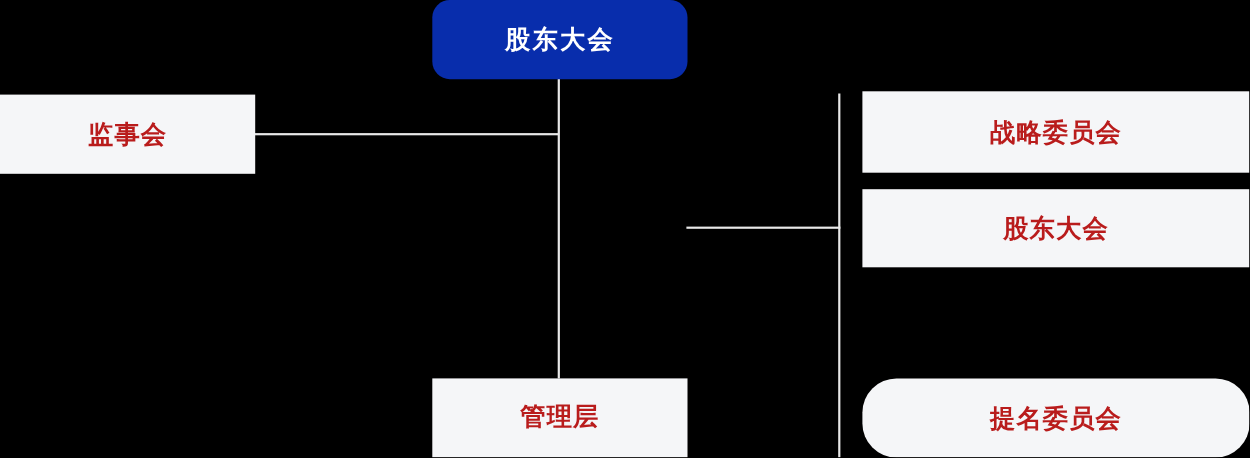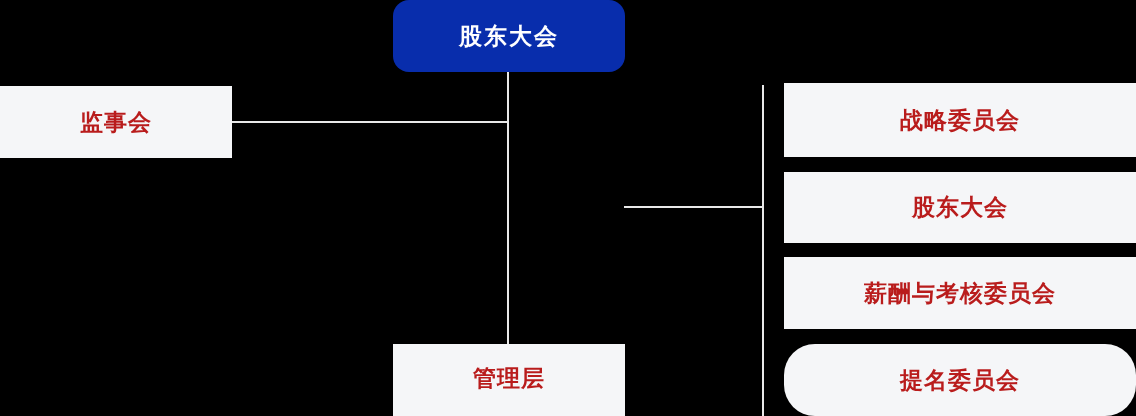--- a/index.html
+++ b/index.html
@@ -77,21 +77,18 @@
   </div>
 
   <div class="node n-com-1">
     <span>战略委员会</span>
   </div>
 
   <div class="node n-com-2">
     <span>股东大会</span>
   </div>
 
-  <div class="node n-com-3">
-    <span>薪酬与考核委员会</span>
-  </div>
 
   <div class="node n-com-4">
     <span>提名委员会</span>
   </div>
 
 </div>
 
 </body></html>

